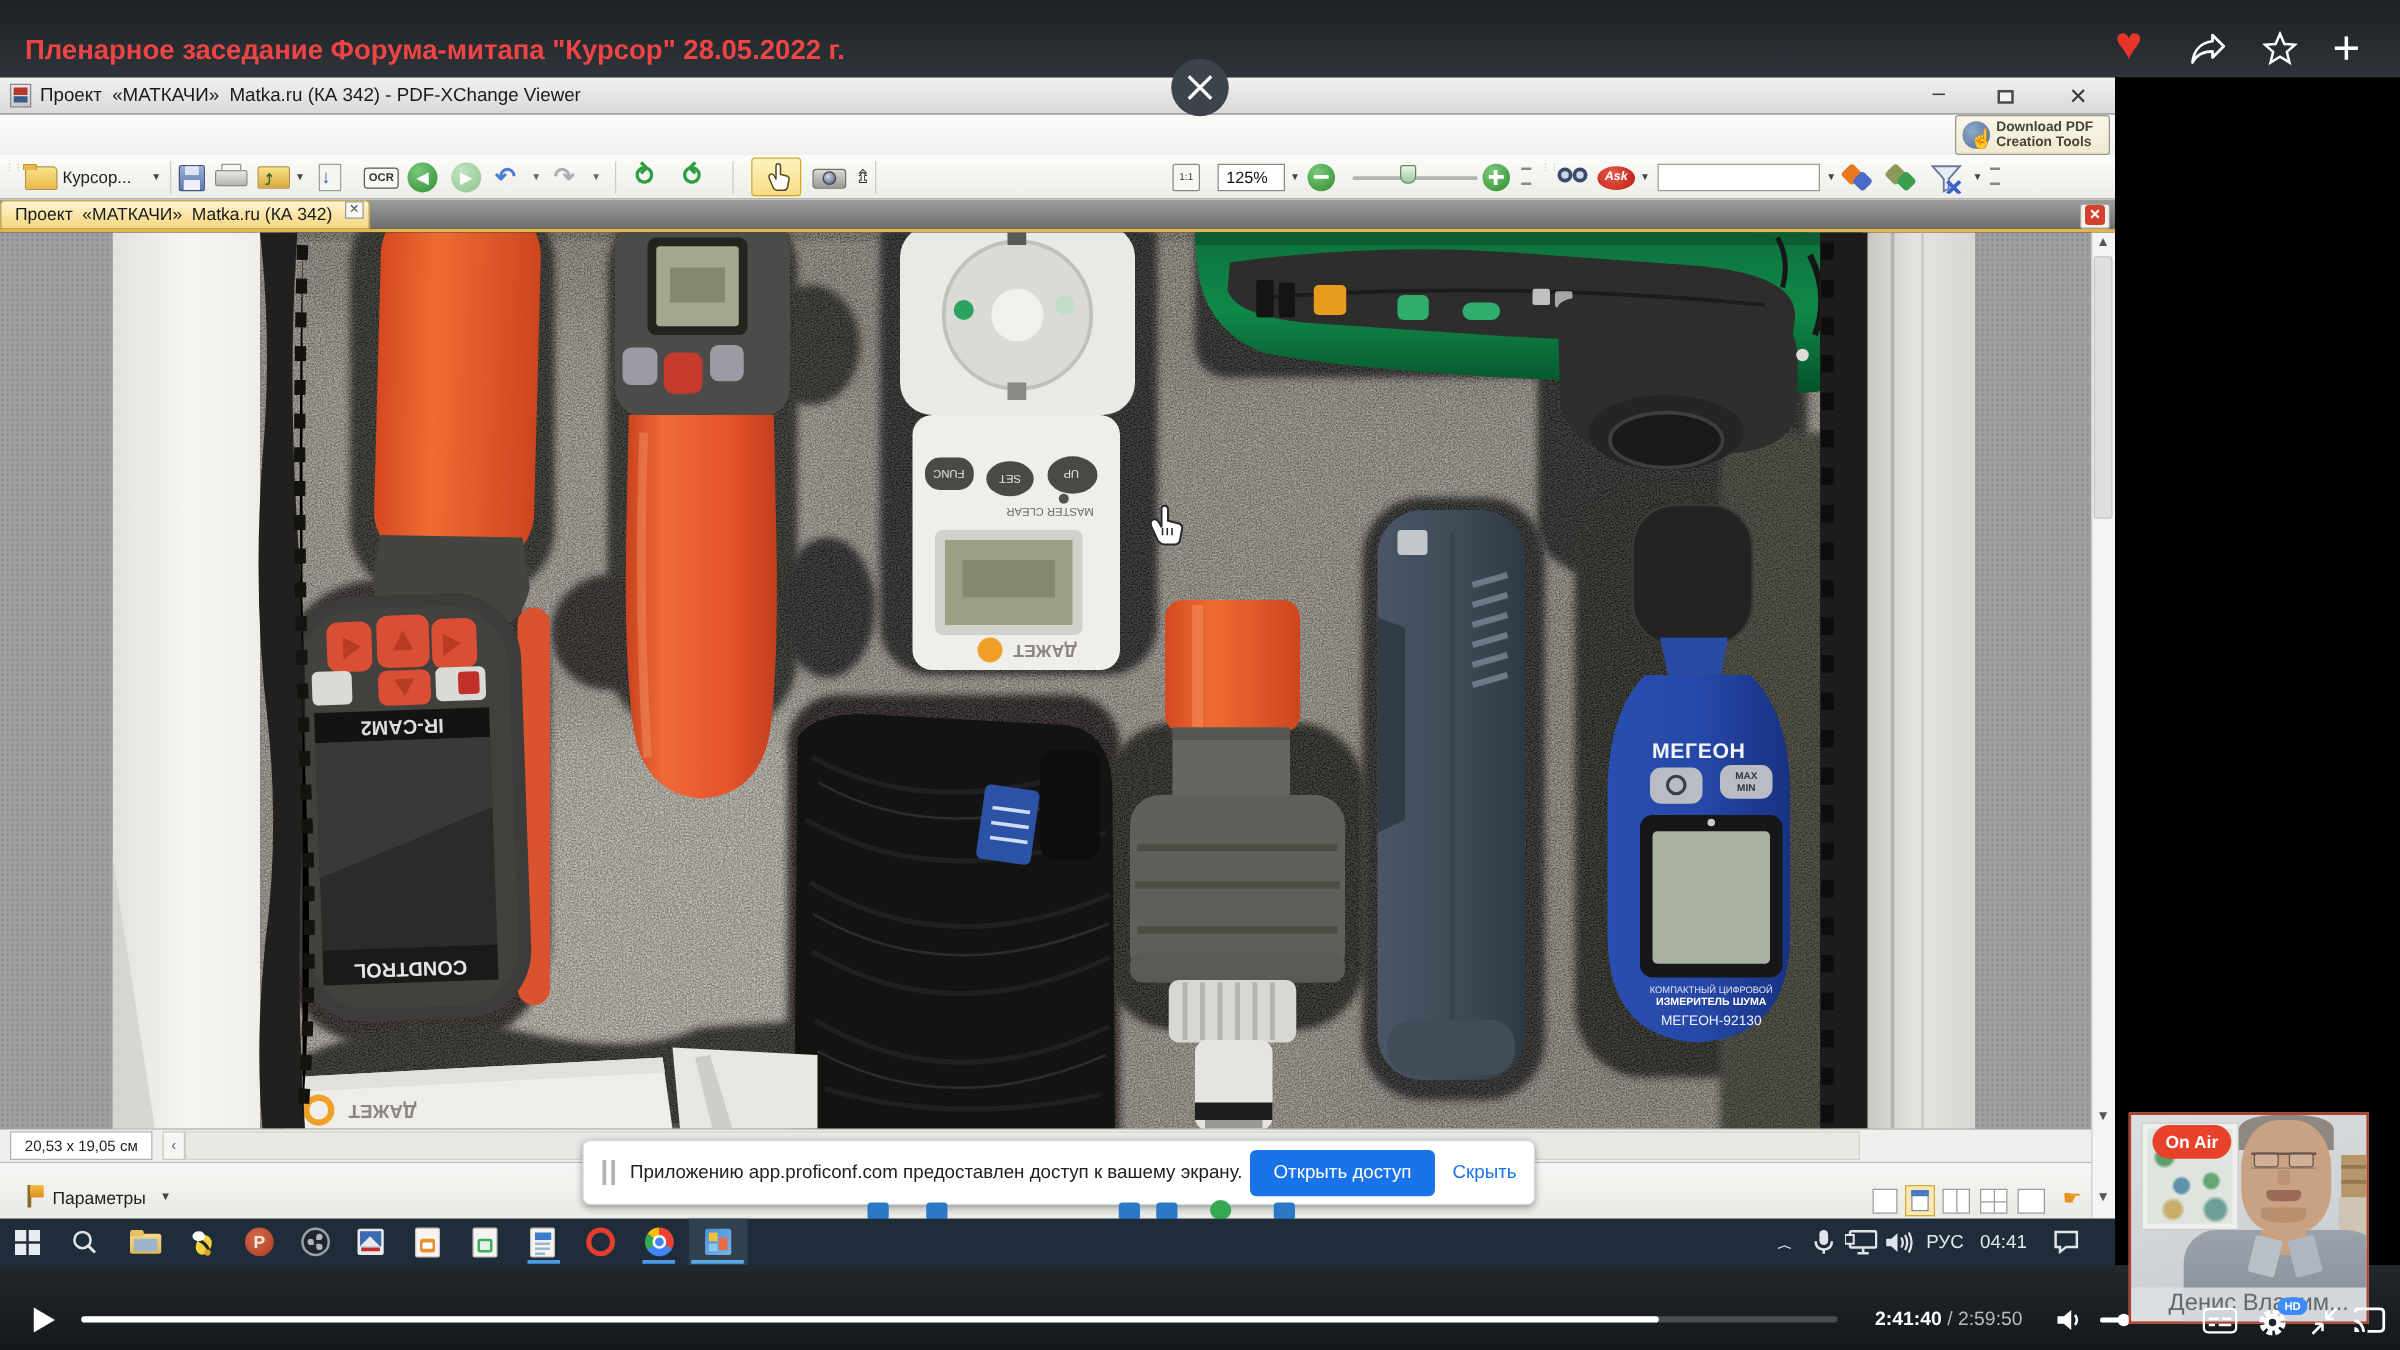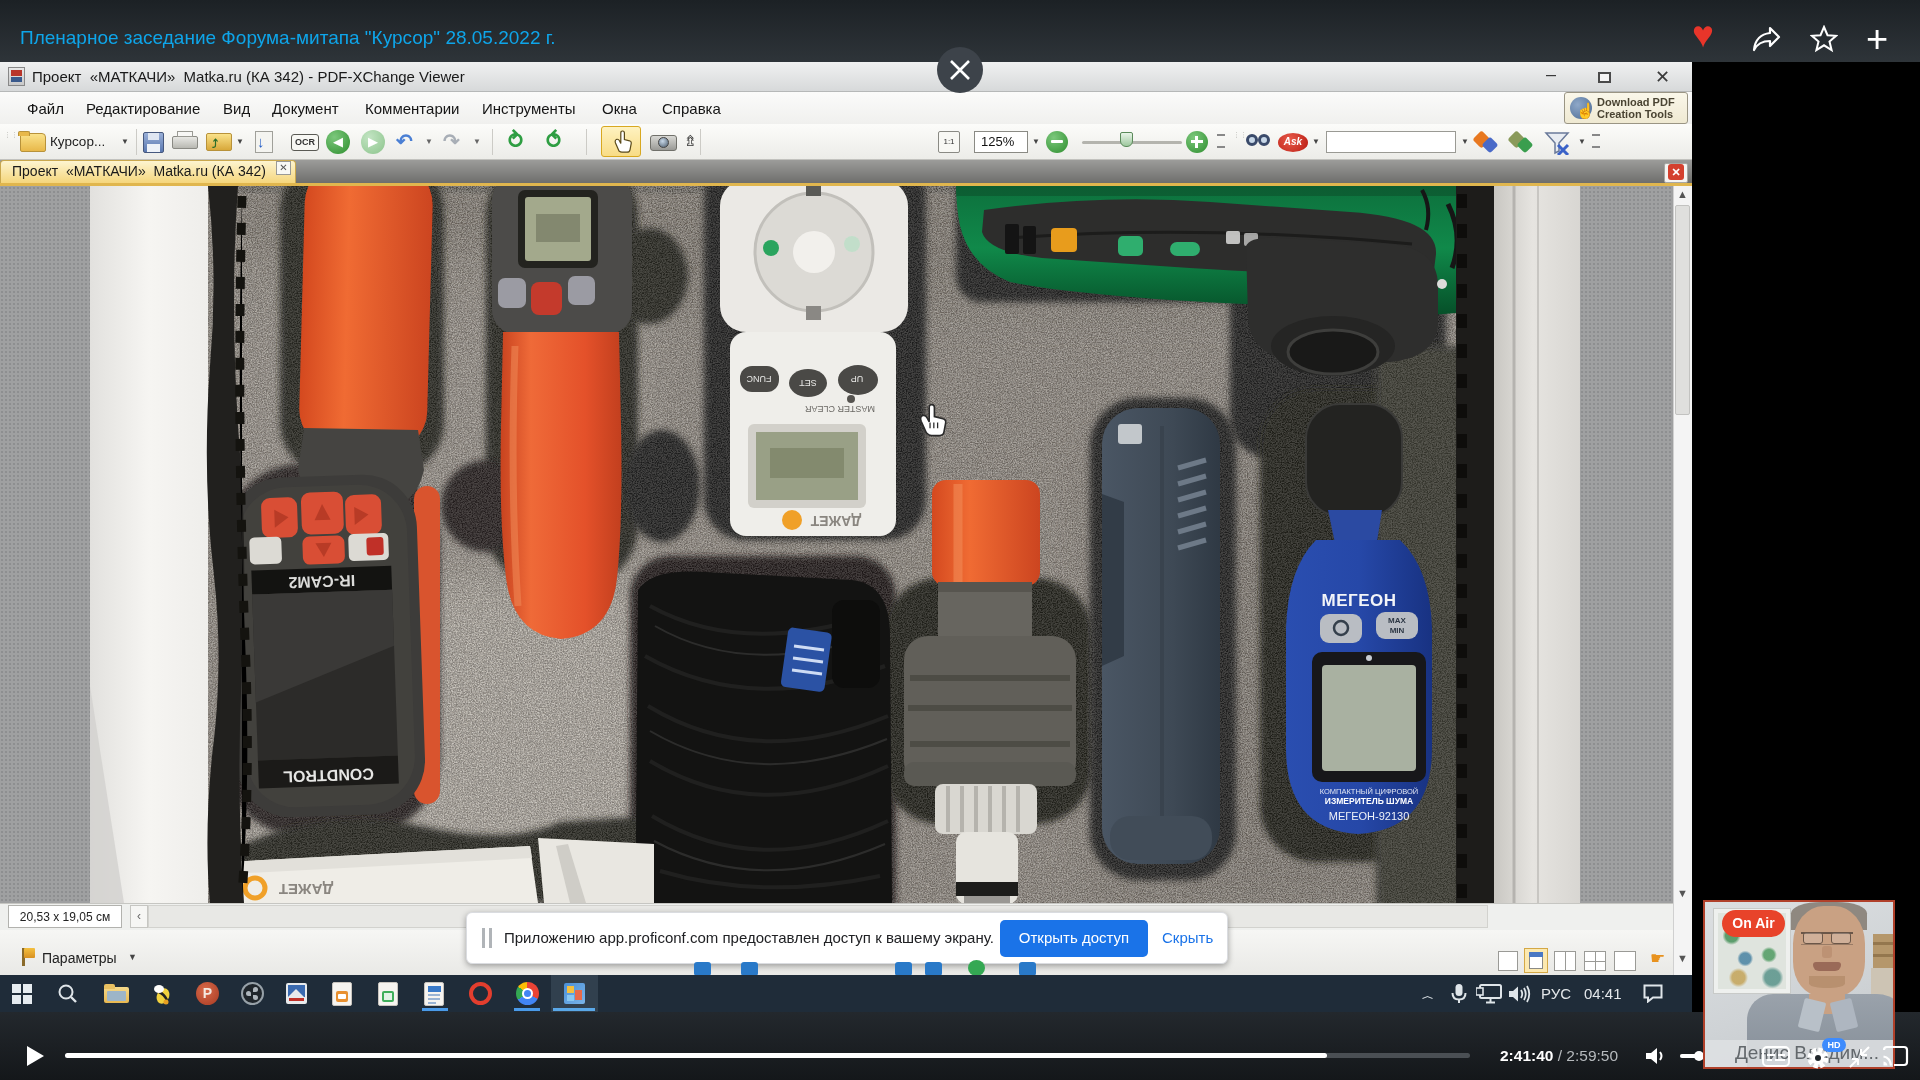--- a/index.html
+++ b/index.html
@@ -6,21 +6,21 @@
   html,body { width:1920px; height:1080px; overflow:hidden; background:#000;
     font-family:"Liberation Sans", sans-serif; }
   .abs { position:absolute; }
   #stage { position:relative; width:1920px; height:1080px; background:#000; }
 </style>
 </head>
 <body>
 <div id="stage">
 
   <div class="abs" style="left:0;top:0;width:1920px;height:62px;background:linear-gradient(#1c2125,#2e3439);"></div>
-  <div class="abs" style="left:20px;top:27px;font-size:19px;font-weight:normal;color:#0ea5e9;">Пленарное заседание Форума-митапа "Курсор" 28.05.2022 г.</div>
+  <div class="abs" style="left:20px;top:27px;font-size:22px;font-weight:bold;color:#ef4444;">Пленарное заседание Форума-митапа "Курсор" 28.05.2022 г.</div>
 
   <div class="abs" style="left:1692px;top:19px;width:34px;height:34px;color:#e8352a;font-size:37px;line-height:32px;">♥</div>
   <svg class="abs" style="left:1752px;top:26px;" width="30" height="26" viewBox="0 0 30 26">
     <path d="M18 2 L27 11 L18 20 L18 15 C10 15 5 18 2 24 C3 14 9 8 18 7 Z" fill="none" stroke="#fff" stroke-width="2.2" stroke-linejoin="round"></path>
   </svg>
   <svg class="abs" style="left:1810px;top:25px;" width="28" height="28" viewBox="0 0 28 28">
     <path d="M14 2 L17.5 10.2 L26 10.8 L19.5 16.5 L21.6 25 L14 20.3 L6.4 25 L8.5 16.5 L2 10.8 L10.5 10.2 Z" fill="none" stroke="#fff" stroke-width="2"></path>
   </svg>
   <div class="abs" style="left:1866px;top:18px;font-size:38px;font-weight:200;color:#fff;">+</div>
 
@@ -30,30 +30,20 @@
   <div class="abs" style="left:8px;top:67px;width:17px;height:19px;background:linear-gradient(#e8e8e8,#c9c9c9);border:1px solid #888;">
      <div class="abs" style="left:2px;top:2px;width:11px;height:6px;background:#b8352b;"></div>
      <div class="abs" style="left:2px;top:9px;width:11px;height:5px;background:#3a5a8c;"></div>
   </div>
   <div class="abs" style="left:32px;top:68px;font-size:15px;color:#1a1a1a;">Проект&nbsp; «МАТКАЧИ»&nbsp; Matka.ru (КА 342) - PDF-XChange Viewer</div>
   <div class="abs" style="left:1540px;top:68px;width:22px;height:18px;color:#3a3a3a;font-size:18px;line-height:12px;text-align:center;">–</div>
   <div class="abs" style="left:1598px;top:72px;width:13px;height:11px;border:2px solid #4a4a4a;background:#f4f4f4;"></div>
   <div class="abs" style="left:1655px;top:66px;color:#3a3a3a;font-size:18px;">✕</div>
 
   <div class="abs" style="left:0;top:92px;width:1692px;height:32px;background:linear-gradient(#fbfbfa,#f0f0ee);"></div>
-  <div class="abs" id="menus" style="left:0;top:100px;height:20px;width:1692px;font-size:15px;color:#151515;">
-    <span class="abs" style="left:27px;">Файл</span>
-    <span class="abs" style="left:86px;">Редактирование</span>
-    <span class="abs" style="left:223px;">Вид</span>
-    <span class="abs" style="left:272px;">Документ</span>
-    <span class="abs" style="left:365px;">Комментарии</span>
-    <span class="abs" style="left:482px;">Инструменты</span>
-    <span class="abs" style="left:602px;">Окна</span>
-    <span class="abs" style="left:662px;">Справка</span>
-  </div>
 
   <div class="abs" style="left:1564px;top:92px;width:124px;height:32px;background:linear-gradient(#faf7ea,#efe9d2);border:1px solid #9a9584;border-radius:3px;"></div>
   <div class="abs" style="left:1570px;top:97px;width:22px;height:22px;border-radius:50%;background:radial-gradient(circle at 35% 35%,#8fa8c8,#4a6a94);"></div>
   <div class="abs" style="left:1576px;top:102px;font-size:15px;color:#fff;">☝</div>
   <div class="abs" style="left:1597px;top:96px;font-size:11px;font-weight:bold;color:#4a4433;line-height:12px;">Download PDF<br>Creation Tools</div>
 
   <div class="abs" id="toolbar" style="left:0;top:124px;width:1692px;height:36px;background:linear-gradient(#fcfcfa,#ecece8);border-bottom:1px solid #c2c2be;">
     <div class="abs" style="left:4px;top:8px;width:6px;height:20px;color:#b0b0ac;font-size:7px;line-height:5px;">⋮⋮</div>
     <div class="abs" style="left:20px;top:9px;width:26px;height:19px;background:linear-gradient(#fae28a,#e8b84a);border:1px solid #b8923a;border-radius:2px 4px 2px 2px;"></div>
     <div class="abs" style="left:18px;top:7px;width:12px;height:5px;background:#e8b84a;border:1px solid #b8923a;border-bottom:none;border-radius:2px 2px 0 0;"></div>
@@ -595,21 +585,21 @@
   <svg class="abs" style="left:1848px;top:1046px;z-index:6;" width="24" height="22" viewBox="0 0 24 22">
     <path d="M13 9 L21 1 M13 9 L13 3 M13 9 L19 9" stroke="#fff" stroke-width="2" fill="none"></path>
     <path d="M10 13 L2 21 M10 13 L10 19 M10 13 L4 13" stroke="#fff" stroke-width="2" fill="none"></path>
   </svg>
   <svg class="abs" style="left:1882px;top:1045px;z-index:6;" width="27" height="22" viewBox="0 0 27 22">
     <path d="M2 5 Q2 2 5 2 L22 2 Q25 2 25 5 L25 17 Q25 20 22 20 L12 20" fill="none" stroke="#fff" stroke-width="2.2"></path>
     <path d="M1.5 16.5 Q5 17 5.5 20.5 L1.5 20.5 Z" fill="#fff"></path>
     <path d="M1.5 11.5 Q8 12.5 9 20.5" fill="none" stroke="#fff" stroke-width="2.2"></path>
   </svg>
 
-  <div class="abs" id="webcam" style="left:1703px;top:890px;width:192px;height:169px;border:2px solid #b0402a;background:#d3d6d8;overflow:hidden;margin-top:10px;">
+  <div class="abs" id="webcam" style="left:1703px;top:890px;width:192px;height:169px;border:2px solid #b0402a;background:#d3d6d8;overflow:hidden;">
     <div class="abs" style="left:0;top:0;width:200px;height:165px;background:linear-gradient(160deg,#dcdfe1 0%,#cfd3d6 55%,#c3c7ca 100%);"></div>
 
     <div class="abs" style="left:8px;top:6px;width:78px;height:86px;background:#eef0ee;border:1px solid #c8cac8;"></div>
     <div class="abs" style="left:13px;top:11px;width:68px;height:76px;background:
       radial-gradient(circle at 20% 30%, rgba(60,140,80,0.8) 0 8%, transparent 12%),
       radial-gradient(circle at 60% 20%, rgba(200,60,50,0.7) 0 7%, transparent 11%),
       radial-gradient(circle at 40% 60%, rgba(40,110,150,0.7) 0 9%, transparent 13%),
       radial-gradient(circle at 75% 55%, rgba(70,150,90,0.8) 0 8%, transparent 12%),
       radial-gradient(circle at 30% 85%, rgba(190,150,60,0.7) 0 8%, transparent 12%),
       radial-gradient(circle at 80% 85%, rgba(60,130,120,0.7) 0 9%, transparent 13%),

